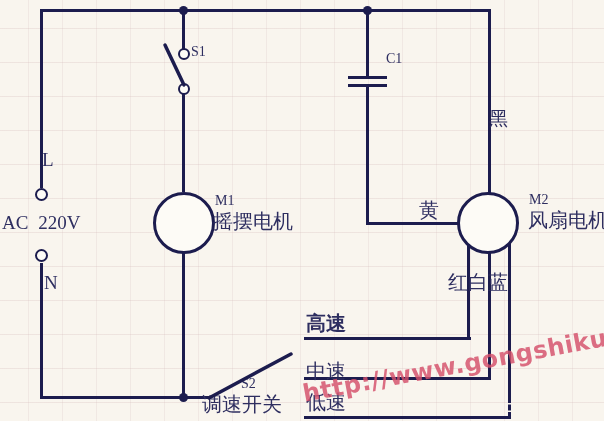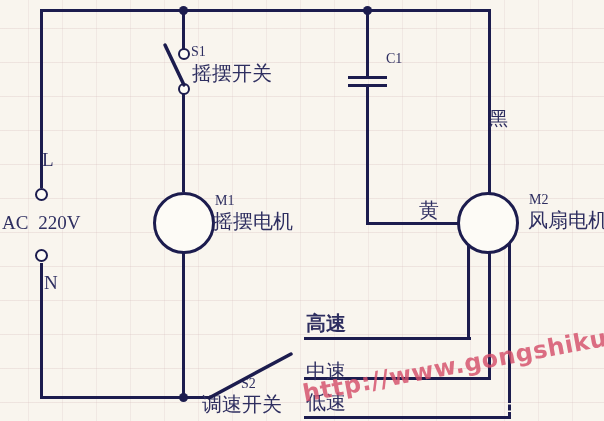--- a/index.html
+++ b/index.html
@@ -82,33 +82,33 @@
   <svg class="overlay" width="604" height="421">
     <line x1="165" y1="45" x2="184" y2="85" stroke="#1c1c4e" stroke-width="3.5" stroke-linecap="round"></line>
     <line x1="209" y1="398" x2="291" y2="354" stroke="#1c1c4e" stroke-width="3.5" stroke-linecap="round"></line>
   </svg>
 
   <div class="lbl-id" style="left:42px;top:150px;font-size:19px;">L</div>
   <div class="lbl lbl-ac" style="left:2px;top:213px;font-size:19px;">AC 220V</div>
   <div class="lbl-id" style="left:44px;top:273px;font-size:19px;">N</div>
 
   <div class="lbl-id" style="left:191px;top:45px;">S1</div>
-  <div class="lbl" style="left:192px;top:63px;">摇摆开关</div>
 
   <div class="lbl-id" style="left:215px;top:194px;">M1</div>
   <div class="lbl" style="left:213px;top:211px;">摇摆电机</div>
 
   <div class="lbl-id" style="left:386px;top:52px;">C1</div>
 
   <div class="lbl" style="left:489px;top:109px;font-size:19px;">黑</div>
   <div class="lbl" style="left:419px;top:200px;">黄</div>
 
   <div class="lbl-id" style="left:518px;top:193px;margin-left:11px;">M2</div>
   <div class="lbl" style="left:528px;top:210px;">风扇电机</div>
 
+  <div class="lbl" style="left:448px;top:272px;">红白蓝</div>
 
   <div class="lbl" style="left:306px;top:313px;font-weight:bold;">高速</div>
   <div class="lbl" style="left:306px;top:355px;margin-top:6px;">中速</div>
   <div class="lbl" style="left:306px;top:392px;">低速</div>
 
   <div class="lbl-id" style="left:241px;top:377px;">S2</div>
   <div class="lbl" style="left:202px;top:394px;">调速开关</div>
 
   <div id="watermark">http://www.gongshiku.com</div>
 </div>

